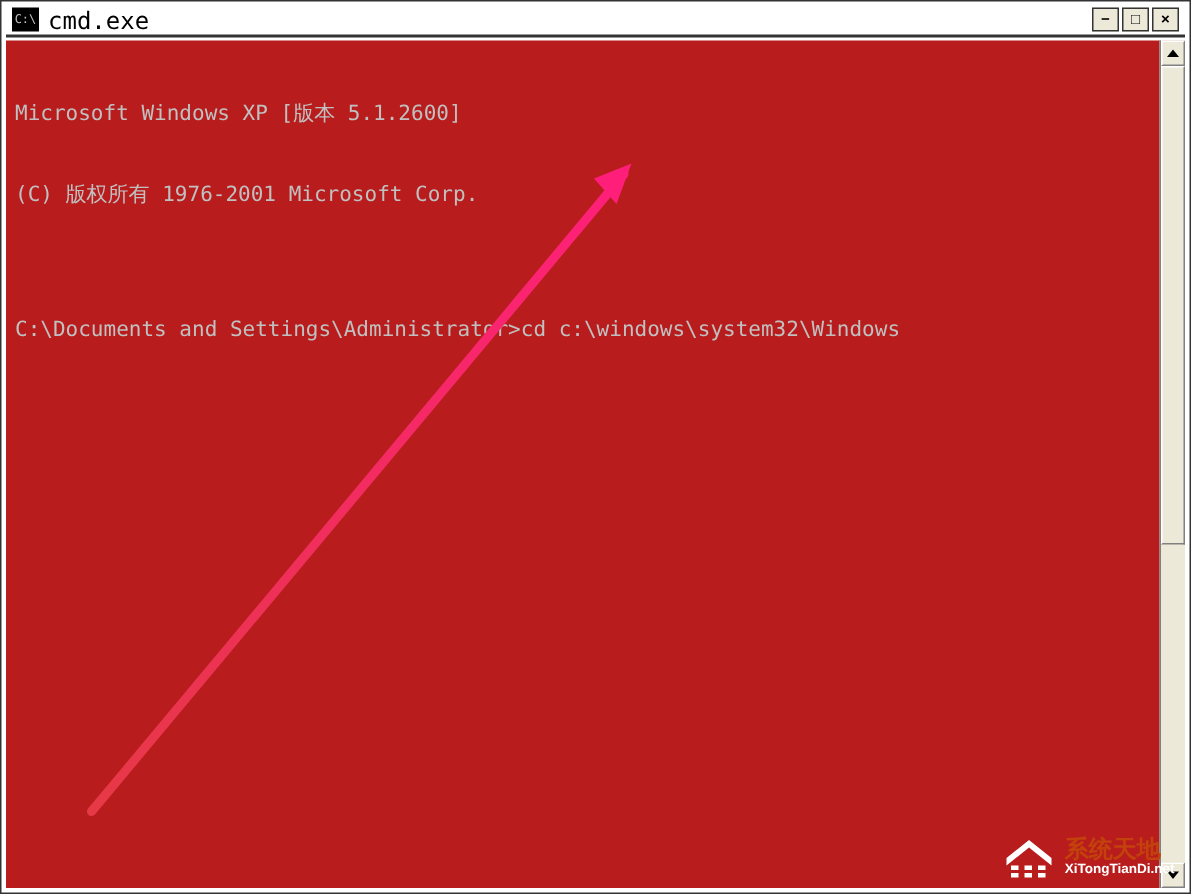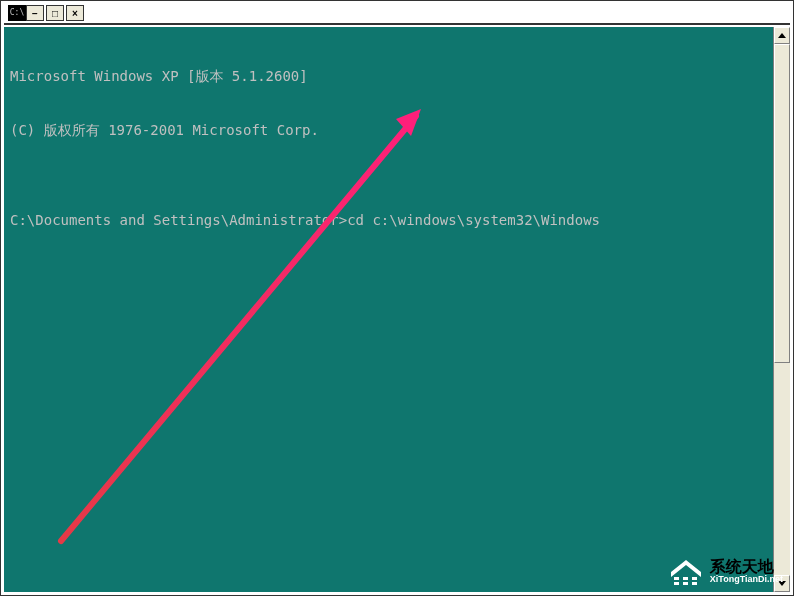--- a/index.html
+++ b/index.html
@@ -75,21 +75,21 @@
       font-family: Arial, sans-serif;
       font-weight: bold;
       cursor: pointer;
     }
     .console-area {
       position: absolute;
       top: 26px;
       left: 3px;
       right: 3px;
       bottom: 3px;
-      background: #0f766e;
+      background: #b91c1c;
       display: flex;
     }
     .console-content {
       flex: 1;
       padding: 4px 6px;
       color: #c0c0c0;
       font-family: "Lucida Console", "NSimSun", Monaco, monospace;
       font-size: 14px;
       line-height: 18px;
       white-space: pre;
@@ -168,41 +168,42 @@
     .watermark-icon {
       width: 40px;
       height: 32px;
     }
     .watermark-text {
       display: flex;
       flex-direction: column;
       line-height: 1;
     }
     .watermark-main {
-      color: #000000;
+      color: #c2410c;
       font-size: 16px;
       font-weight: bold;
       font-family: "Microsoft YaHei", "SimHei", sans-serif;
     }
     .watermark-url {
       color: #ffffff;
       font-size: 9px;
       font-family: Arial, sans-serif;
       font-weight: bold;
     }
   </style>
 </head>
 <body>
 
 <div class="outer-frame">
 
   <div class="titlebar">
     <div class="titlebar-icon">
       <span class="titlebar-icon-text">C:\</span>
     </div>
+    <span class="titlebar-text">cmd.exe</span>
     <div class="window-controls">
       <div class="window-btn">
         <span>−</span>
       </div>
       <div class="window-btn">
         <span>□</span>
       </div>
       <div class="window-btn">
         <span>×</span>
       </div>

